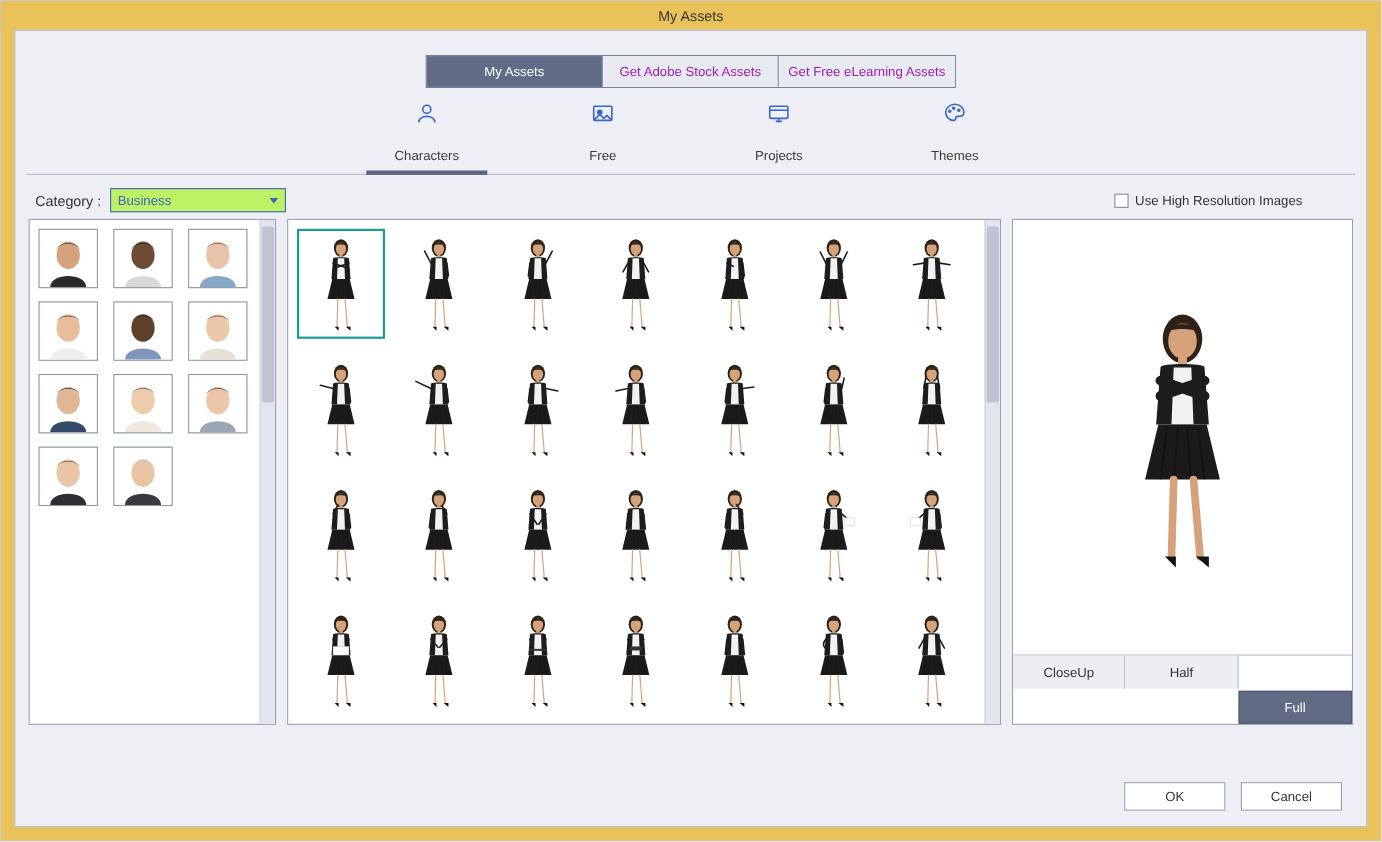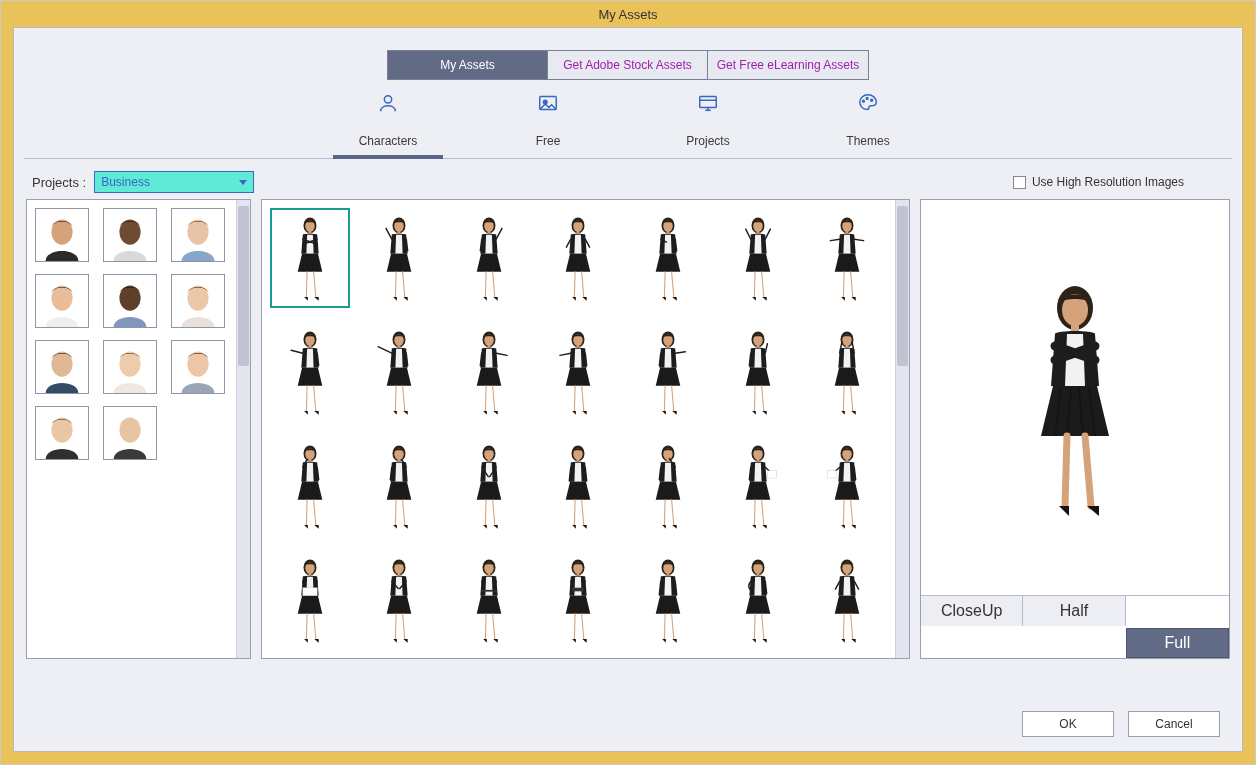--- a/index.html
+++ b/index.html
@@ -25,21 +25,21 @@
   .sub-item svg { width:22px; height:22px; }
   .sub-item span { font-size:12px; }
   .sub-underline { height:4px; background:#5a6687; width:110px; position:absolute; bottom:-1px; left:-5px; display:none; }
   .sub-item.active .sub-underline { display:block; }
 
   .divider { height:1px; background:#b8bcca; margin:0 10px; }
 
   
   .filter-row { display:flex; align-items:center; padding:12px 18px 6px 18px; gap:8px; }
   .filter-spacer { flex:1; }
-  .category-select { width:160px; height:22px; border:1px solid #3a66c4; color:#3a66c4; font-size:12px; background:#5eead4; display:flex; align-items:center; justify-content:space-between; padding:0 6px; cursor:pointer; }
+  .category-select { width:160px; height:22px; border:1px solid #3a66c4; color:#3a66c4; font-size:12px; background:#bef264; display:flex; align-items:center; justify-content:space-between; padding:0 6px; cursor:pointer; }
   .chk { width:13px; height:13px; border:1px solid #888; background:#fff; display:inline-block; }
   .chk-row { display:flex; align-items:center; gap:6px; font-size:12px; cursor:pointer; margin-right:40px;justify-content:space-between; }
 
   
   .panes { flex:1; display:flex; gap:10px; padding:0 12px 6px 12px; min-height:0; }
   .pane { background:#fff; border:1px solid #9aa0b0; position:relative; }
   .pane-left { width:225px; display:flex; }
   .pane-mid  { flex:1; display:flex; }
   .pane-right{ width:310px; display:flex; flex-direction:column; }
 
@@ -55,21 +55,21 @@
   
   .pose-grid { display:grid; grid-template-columns:repeat(7,1fr); gap:14px 10px; }
   .pose { height:100px; display:flex; align-items:center; justify-content:center; cursor:pointer; }
   .pose svg { height:94px; width:50px; }
   .pose.selected { border:2px solid #1a9c90; }
 
   
   .preview { flex:1; display:flex; align-items:center; justify-content:center; background:#fff; }
   .preview svg { height:380px; }
   .view-tabs { display:flex; border-top:1px solid #b8bcca; }
-  .view-tab { flex:1; height:30px; display:flex; align-items:center; justify-content:center; font-size:16px; border-right:1px solid #b8bcca; background:#eceef4; cursor:pointer; }
+  .view-tab { flex:1; height:30px; display:flex; align-items:center; justify-content:center; font-size:12px; border-right:1px solid #b8bcca; background:#eceef4; cursor:pointer; }
   .view-tab:last-child { border-right:none;margin-top:32px; }
   .view-tab.active { background:#616b85; color:#fff; border:1px solid #4d5670; }
 
   
   .footer { display:flex; justify-content:flex-end; gap:14px; padding:10px 22px 14px 0; }
   .btn { width:92px; height:26px; border:1px solid #9aa0b0; background:#fff; display:flex; align-items:center; justify-content:center; font-size:12px; cursor:pointer;margin-top:36px; }
 
   .tri-down { width:0; height:0; border-left:4px solid transparent; border-right:4px solid transparent; border-top:5px solid #3a66c4; }
 </style>
 </head>
@@ -123,21 +123,21 @@
               <circle cx="16" cy="9" r="1" fill="#3a66c4"></circle>
             </svg>
             <span>Themes</span>
           </div>
         </div>
     </div>
 
     <div class="divider"></div>
 
     <div class="filter-row">
-      <span>Projects :</span>
+      <span>Category :</span>
       <div class="category-select">
         <span>Business</span>
         <span class="tri-down"></span>
       </div>
       <div class="filter-spacer"></div>
       <label class="chk-row">
         <span class="chk"></span>
         <span>Use High Resolution Images</span>
       </label>
     </div>

